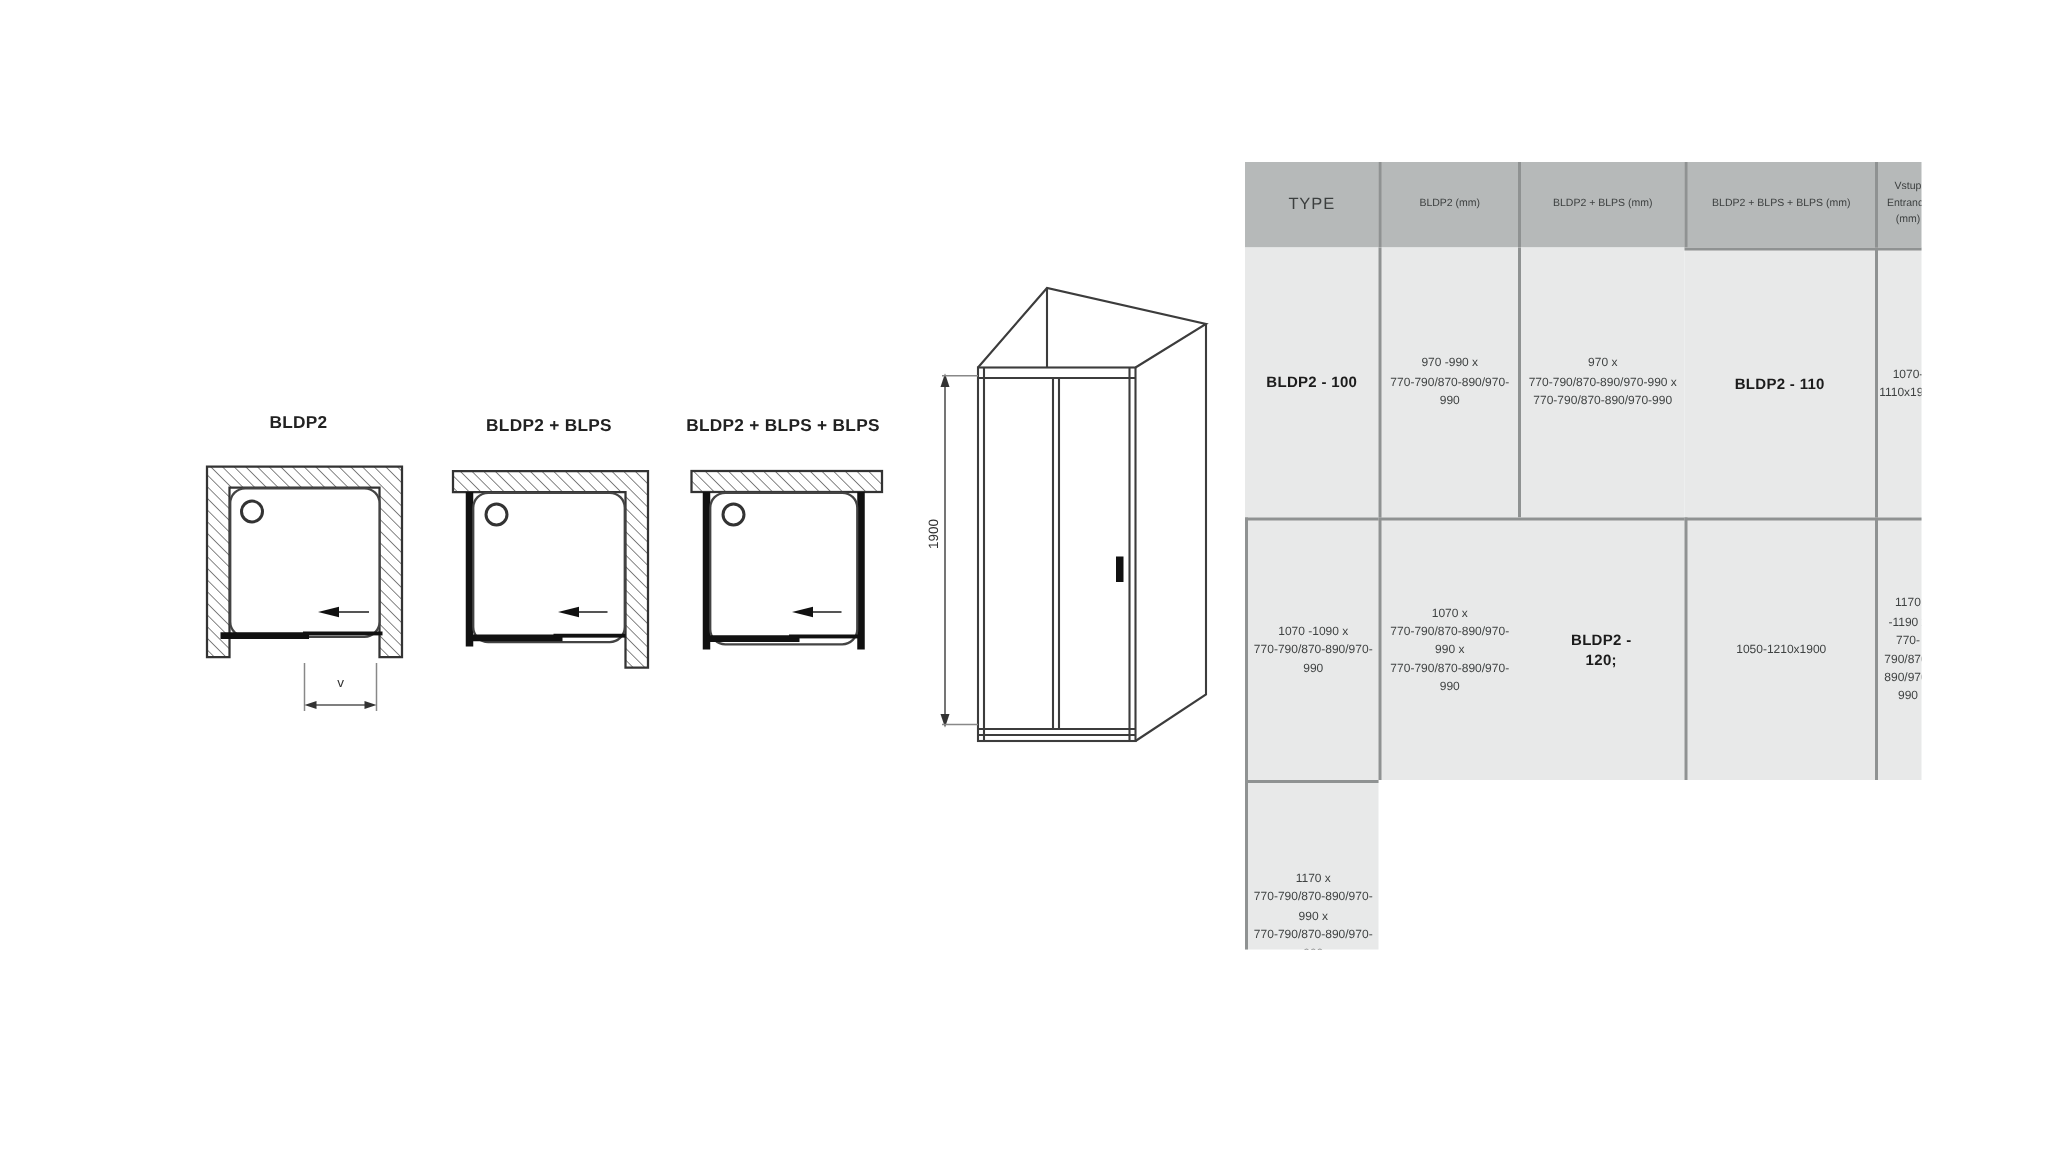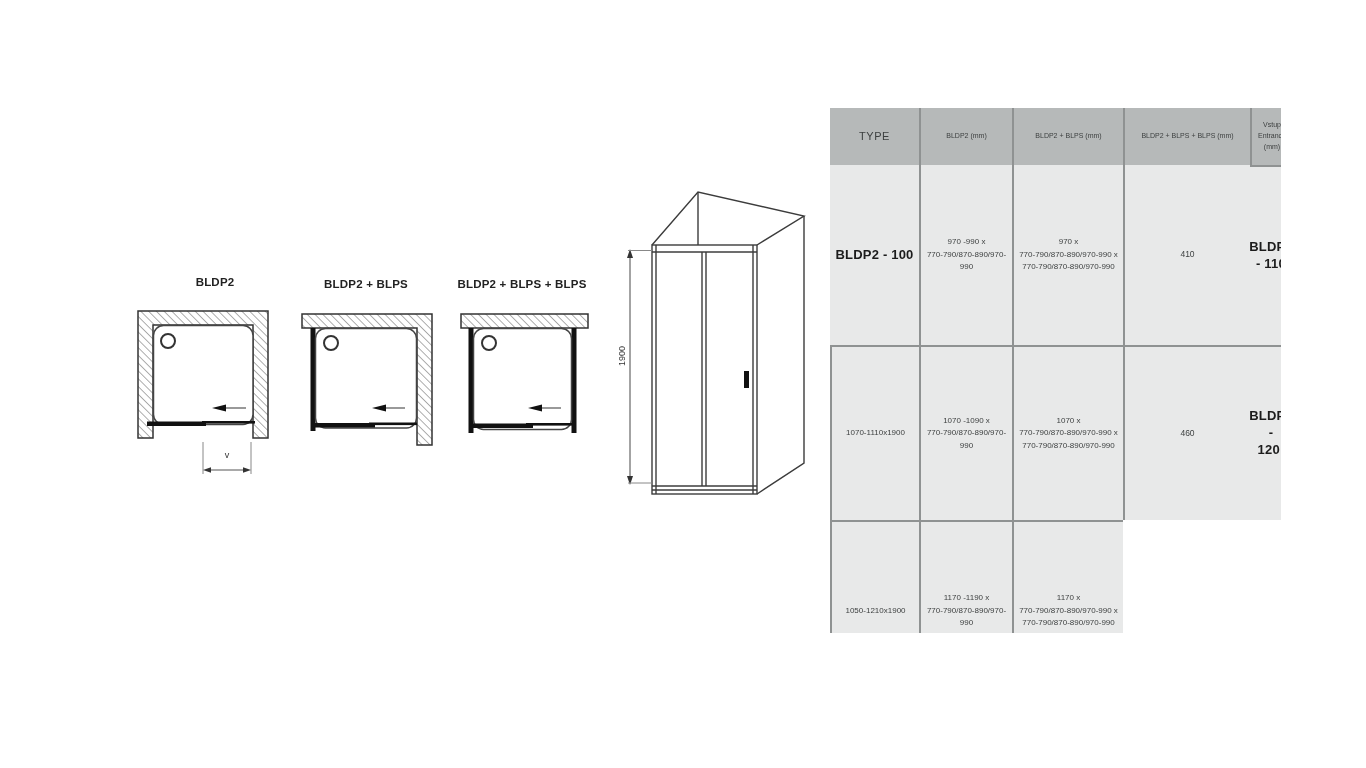--- a/index.html
+++ b/index.html
@@ -59,21 +59,21 @@
     align-items: center;
     justify-content: center;
     text-align: center;
     white-space: pre-line;
     padding: 2px 3px;
     overflow: hidden;
   }
   .th { background: #b6b9b9; color: #3c3f3f; font-size: 7px; line-height: 1.55; }
   .th-type { font-size: 11px; letter-spacing: 0.6px; font-weight: 500; }
   .td { background: #e8e9e9; color: #3f4242; font-size: 8px; line-height: 1.55; }
-  .td-type { font-size: 13px; font-weight: 700; color: #1c1c1c; line-height: 1.3; letter-spacing: 0.2px; }
+  .td-type { font-size: 10px; font-weight: 700; color: #1c1c1c; line-height: 1.3; letter-spacing: 0.2px; }
   .td-entr { font-size: 8.5px; }
   .bl { border-left: 2px solid #8f9292; }
   .bt { border-top: 2px solid #8f9292; }
 </style>
 </head>
 <body>
 
 <div class="stage">
 
   <svg class="drawing-layer" viewBox="0 0 1366 768">
@@ -146,21 +146,21 @@
 
     <g>
       <line x1="630" y1="253" x2="630" y2="481" stroke="#666" stroke-width="1.2"></line>
       <polygon points="630,249 627,258 633,258" fill="#333"></polygon>
       <polygon points="630,485 627,476 633,476" fill="#333"></polygon>
       <line x1="628" y1="250.5" x2="652" y2="250.5" stroke="#888" stroke-width="1"></line>
       <line x1="628" y1="483" x2="652" y2="483" stroke="#888" stroke-width="1"></line>
     </g>
   </svg>
 
-  <div class="diagram-label" style="left:150px; top:276px; width:130px;">BLDP2</div>
+  <div class="diagram-label" style="left:134px; top:276px; width:130px;">BLDP2</div>
   <div class="diagram-label" style="left:300px; top:278px; width:132px;">BLDP2 + BLPS</div>
   <div class="diagram-label" style="left:450px; top:278px; width:144px;">BLDP2 + BLPS + BLPS</div>
   <div class="v-label">v</div>
   <div class="height-label">1900</div>
 
   <div class="spec-table">
     <div class="spec-grid">
 
       <div class="cell th th-type">TYPE</div>
       <div class="cell th bl">BLDP2 (mm)</div>
@@ -169,30 +169,28 @@
       <div class="cell th bl">Vstup
 Entrance
 (mm)</div>
 
       <div class="cell td td-type">BLDP2 - 100</div>
       <div class="cell td bl">970 -990 x
 770-790/870-890/970-990</div>
       <div class="cell td bl">970 x
 770-790/870-890/970-990 x
 770-790/870-890/970-990</div>
-      <div class="cell td bl td-entr">410</div>
 
       <div class="cell td td-type bt">BLDP2 - 110</div>
       <div class="cell td bl bt">1070-1110x1900</div>
       <div class="cell td bl bt">1070 -1090 x
 770-790/870-890/970-990</div>
       <div class="cell td bl bt">1070 x
 770-790/870-890/970-990 x
 770-790/870-890/970-990</div>
-      <div class="cell td bl bt td-entr">460</div>
 
       <div class="cell td td-type bt">BLDP2 -
 120;</div>
       <div class="cell td bl bt">1050-1210x1900</div>
       <div class="cell td bl bt">1170 -1190 x
 770-790/870-890/970-990</div>
       <div class="cell td bl bt">1170 x
 770-790/870-890/970-990 x
 770-790/870-890/970-990</div>
 

